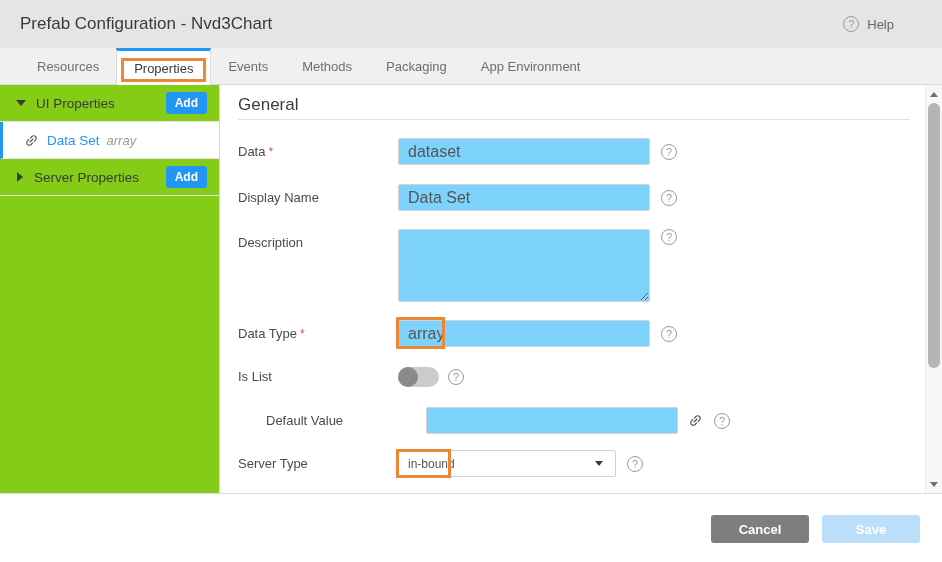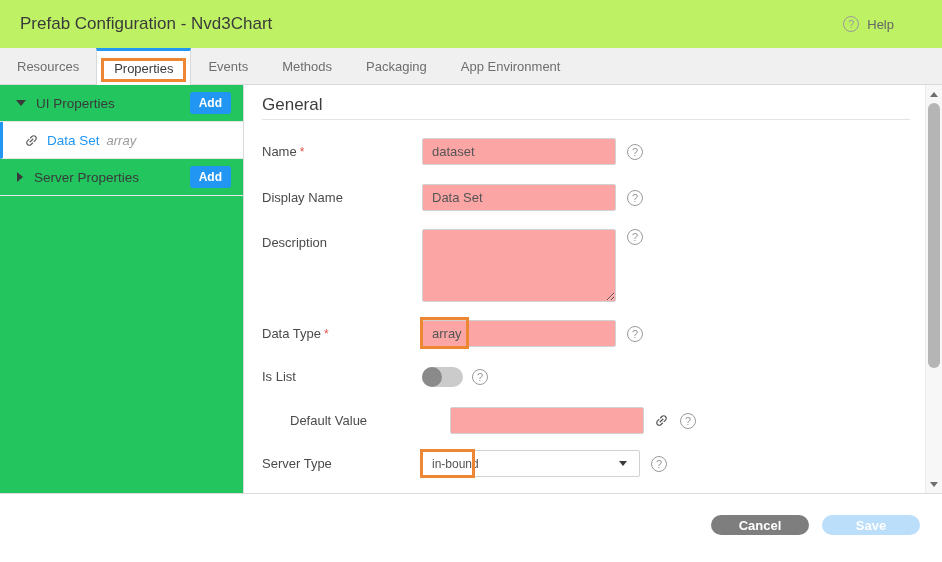--- a/index.html
+++ b/index.html
@@ -1,46 +1,46 @@
 <!DOCTYPE html>
 <html><head>
 <meta charset="utf-8">
 <style>
   * { margin:0; padding:0; box-sizing:border-box; }
   html,body { width:942px; height:562px; background:#fff; overflow:hidden;
     font-family:"Liberation Sans", sans-serif; color:#3f3f3f; }
 
   
-  .hdr { height:48px; background:#bef264; display:flex; align-items:center;
+  .hdr { height:48px; background:#e5e5e5; display:flex; align-items:center;
          padding:16px 20px; }
   .hdr-title { font-size:17px; font-weight:400; color:#3a3a3a; flex:1; }
   .hdr-help { display:flex; align-items:center; gap:8px; color:#666;
               font-size:13px; cursor:pointer; margin-right:28px; }
 
   .qmark { display:inline-block; width:16px; height:16px; border:1px solid #9a9a9a;
            border-radius:50%; color:#9a9a9a; font-size:11px; line-height:14px;
            text-align:center; }
   .qmark::before { content:"?"; }
 
   
   .tabbar { height:37px; background:#f0f0f0; border-bottom:1px solid #d9d9d9;
-            display:flex; align-items:stretch; }
+            display:flex; align-items:stretch; padding-left:20px; }
   .tab { padding:0 17px; font-size:13px; color:#6e6e6e; display:flex;
          align-items:center; cursor:pointer; position:relative; }
   .tab.active { background:#fff; color:#3a3a3a;
         border-left:1px solid #d9d9d9; border-right:1px solid #d9d9d9;
         border-top:3px solid #2196f3; margin-bottom:-1px; }
   .tab-annot { position:absolute; left:4px; right:4px; top:7px; bottom:3px;
         border:3px solid #ed8733; pointer-events:none; }
 
   
   .content { display:flex; height:408px; position:relative; }
 
   
-  .sidebar { width:244px; border-right:1px solid #d9d9d9; background:#22c55e;
+  .sidebar { width:220px; border-right:1px solid #d9d9d9; background:#84cc16;
              flex:none; }
   .side-group { height:37px; display:flex; align-items:center; padding:0 12px;
                 border-bottom:1px solid #e7e7e7; }
   .caret-down { width:0; height:0; border-left:5px solid transparent;
         border-right:5px solid transparent; border-top:6px solid #3a3a3a;
         margin:0 10px 0 4px; flex:none; }
   .caret-right { width:0; height:0; border-top:5px solid transparent;
         border-bottom:5px solid transparent; border-left:6px solid #3a3a3a;
         margin:0 11px 0 5px; flex:none; }
   .side-group-label { font-size:13.5px; color:#3a3a3a; flex:1; }
@@ -59,23 +59,23 @@
 
   
   .panel { flex:1; padding:10px 32px 0 18px; position:relative; }
   .sec-title { font-size:17px; color:#3c3c3c; padding-bottom:4px;
         border-bottom:1px solid #e3e3e3; font-weight:400; }
   .row { display:flex; margin-top:18px; align-items:flex-start; }
   .row-label { width:160px; flex:none; font-size:13px; color:#4a4a4a;
         line-height:27px; }
   .req::after { content:"*"; color:#e5534b; margin-left:3px; font-size:12px; }
   .ctrl { display:flex; align-items:center; }
-  .inp { width:194px; height:27px; border:1px solid #d2d2d2; border-radius:2px;
-        padding:0 9px; font-size:13px; color:#555;
-        font-family:"Liberation Sans", sans-serif; background:#fca5a5; }
+  .inp { width:252px; height:27px; border:1px solid #d2d2d2; border-radius:2px;
+        padding:0 9px; font-size:16px; color:#555;
+        font-family:"Liberation Sans", sans-serif; background:#7dd3fc; }
   textarea.inp { height:73px; padding-top:6px; resize:both; }
   .ctrl .qmark { margin-left:11px; flex:none; }
   .inp-wrap { position:relative; display:inline-block; }
   .annot-box { position:absolute; border:3px solid #ed8733;
         pointer-events:none; z-index:2; }
   .annot-datatype { left:-2px; top:-3px; width:49px; height:32px; }
   .annot-binding { left:-2px; top:-1px; width:55px; height:29px; }
 
   
   .toggle { width:41px; height:20px; background:#cbcbcb; border-radius:10px;
@@ -114,21 +114,21 @@
         border-right:4px solid transparent; border-bottom:5px solid #6e6e6e; }
   .tri-down { width:0; height:0; border-left:4px solid transparent;
         border-right:4px solid transparent; border-top:5px solid #6e6e6e; }
   .sb-thumb { position:absolute; top:18px; left:2px; right:2px; height:265px;
         background:#b5b5b5; border-radius:6px; }
 
   
   .ftr { height:69px; border-top:1px solid #dcdcdc; background:#fff;
         display:flex; justify-content:flex-end; align-items:flex-start;
         padding:21px 22px 0 0; gap:13px; }
-  .btn { width:98px; height:20px; border:none; border-radius:11px;
+  .btn { width:98px; height:28px; border:none; border-radius:3px;
         font-size:13px; font-weight:700; color:#fff; cursor:pointer;
         font-family:"Liberation Sans", sans-serif; }
   .btn-cancel { background:#7e7e7e; }
   .btn-save { background:#bbdefb; cursor:default; }
 </style>
 </head>
 <body>
 
 <div class="hdr">
   <div class="hdr-title">Prefab Configuration - Nvd3Chart</div>
@@ -180,21 +180,21 @@
       <span class="side-group-label">Server Properties</span>
       <button class="btn-add">Add</button>
     </div>
   </div>
 
   <div class="panel">
 
     <h2 class="sec-title">General</h2>
 
     <div class="row">
-      <div class="row-label"><span class="req">Name</span></div>
+      <div class="row-label"><span class="req">Data</span></div>
       <div class="ctrl">
         <input class="inp" type="text" value="dataset" style="">
         <span class="qmark"></span>
       </div>
     </div>
 
     <div class="row">
       <div class="row-label"><span>Display Name</span></div>
       <div class="ctrl">
         <input class="inp" type="text" value="Data Set" style="">

